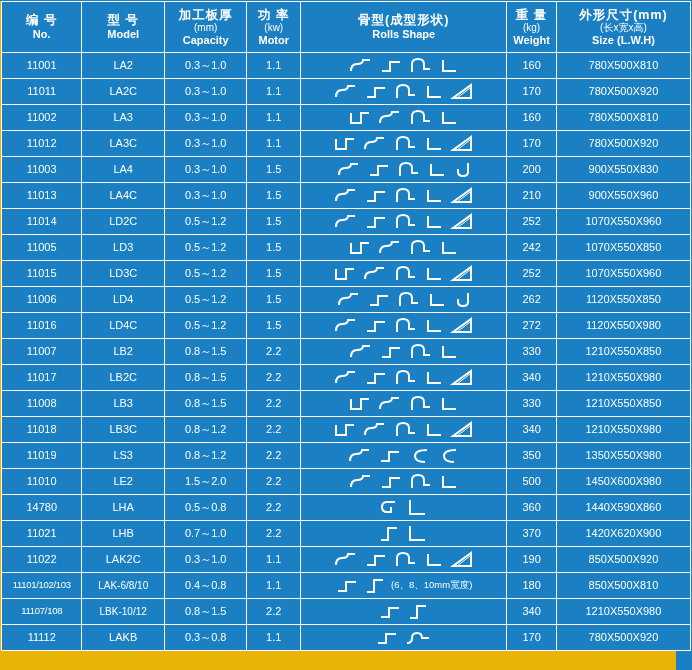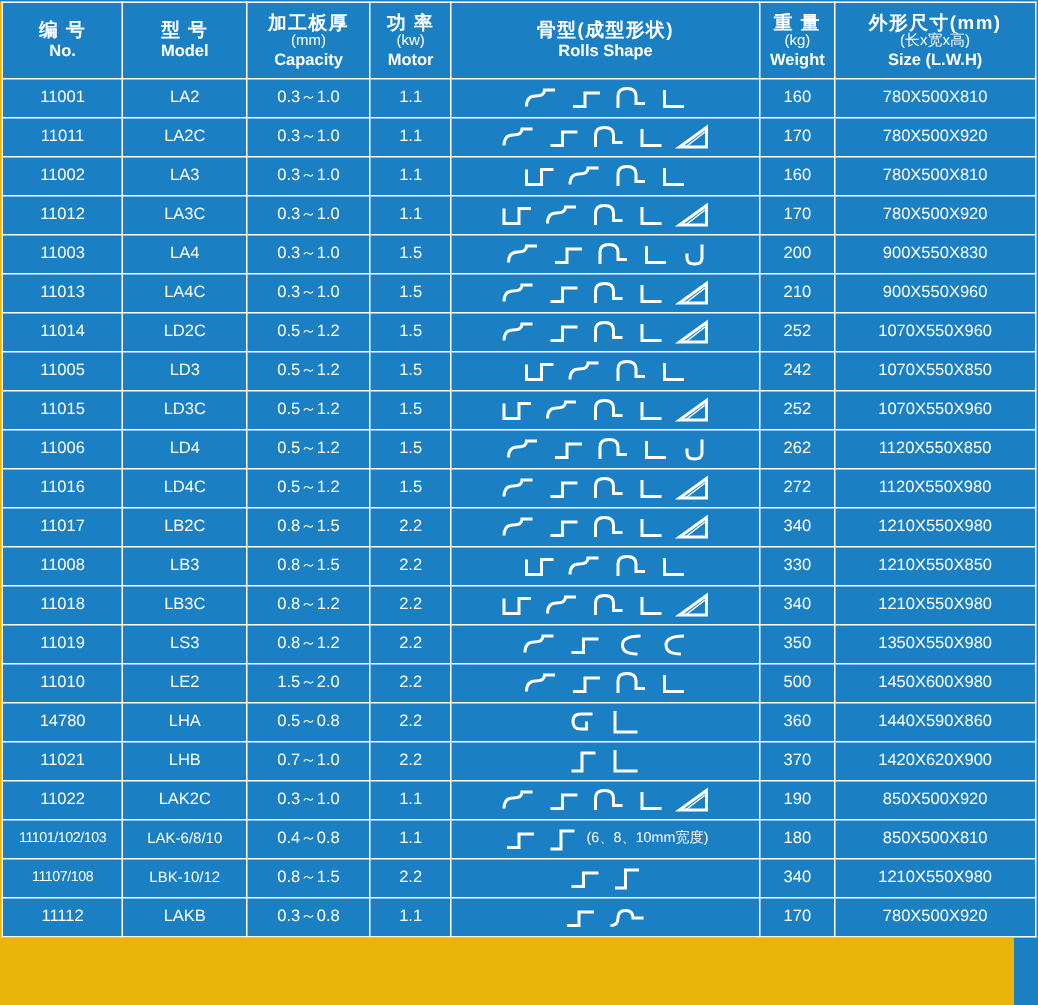--- a/index.html
+++ b/index.html
@@ -438,20 +438,44 @@
               <svg width="26" height="20" viewBox="0 0 26 20">
                 <path style="fill:none;stroke:#ffffff;stroke-width:2" d="M4 16 L22 16 L22 3 Z"></path>
                 <path style="fill:none;stroke:#ffffff;stroke-width:1" d="M8 16 L21 6"></path>
               </svg>
             </div>
           </td>
           <td class="weight">272</td>
           <td class="size">1120X550X980</td>
         </tr>
         <tr>
+          <td class="no">11007</td>
+          <td class="model">LB2</td>
+          <td class="cap">0.8～1.5</td>
+          <td class="motor">2.2</td>
+          <td class="shape">
+            <div class="shape-wrap">
+              <svg width="26" height="20" viewBox="0 0 26 20">
+                <path style="fill:none;stroke:#ffffff;stroke-width:2;stroke-linejoin:miter;stroke-linecap:butt" d="M3 15 Q3 8 9 8 Q15 8 15 4 L22 4"></path>
+              </svg>
+              <svg width="24" height="20" viewBox="0 0 24 20">
+                <path style="fill:none;stroke:#ffffff;stroke-width:2;stroke-linejoin:miter;stroke-linecap:butt" d="M3 15 L11 15 L11 6 L21 6"></path>
+              </svg>
+              <svg width="26" height="20" viewBox="0 0 26 20">
+                <path style="fill:none;stroke:#ffffff;stroke-width:2;stroke-linejoin:miter;stroke-linecap:butt" d="M4 16 L4 8 Q4 3 10 3 Q16 3 16 8 L16 13 L22 13"></path>
+              </svg>
+              <svg width="20" height="20" viewBox="0 0 20 20">
+                <path style="fill:none;stroke:#ffffff;stroke-width:2;stroke-linejoin:miter;stroke-linecap:butt" d="M4 4 L4 15 L17 15"></path>
+              </svg>
+            </div>
+          </td>
+          <td class="weight">330</td>
+          <td class="size">1210X550X850</td>
+        </tr>
+        <tr>
           <td class="no">11017</td>
           <td class="model">LB2C</td>
           <td class="cap">0.8～1.5</td>
           <td class="motor">2.2</td>
           <td class="shape">
             <div class="shape-wrap">
               <svg width="26" height="20" viewBox="0 0 26 20">
                 <path style="fill:none;stroke:#ffffff;stroke-width:2;stroke-linejoin:miter;stroke-linecap:butt" d="M3 15 Q3 8 9 8 Q15 8 15 4 L22 4"></path>
               </svg>
               <svg width="24" height="20" viewBox="0 0 24 20">

